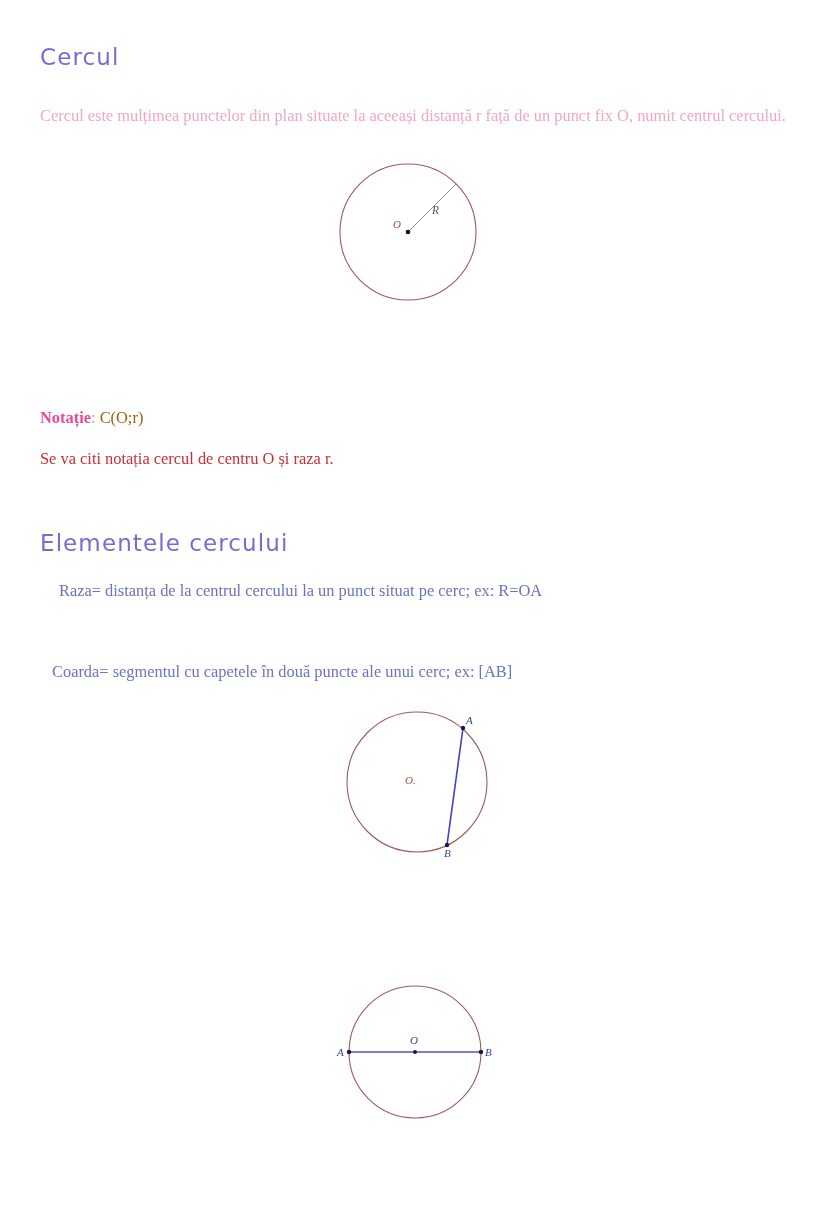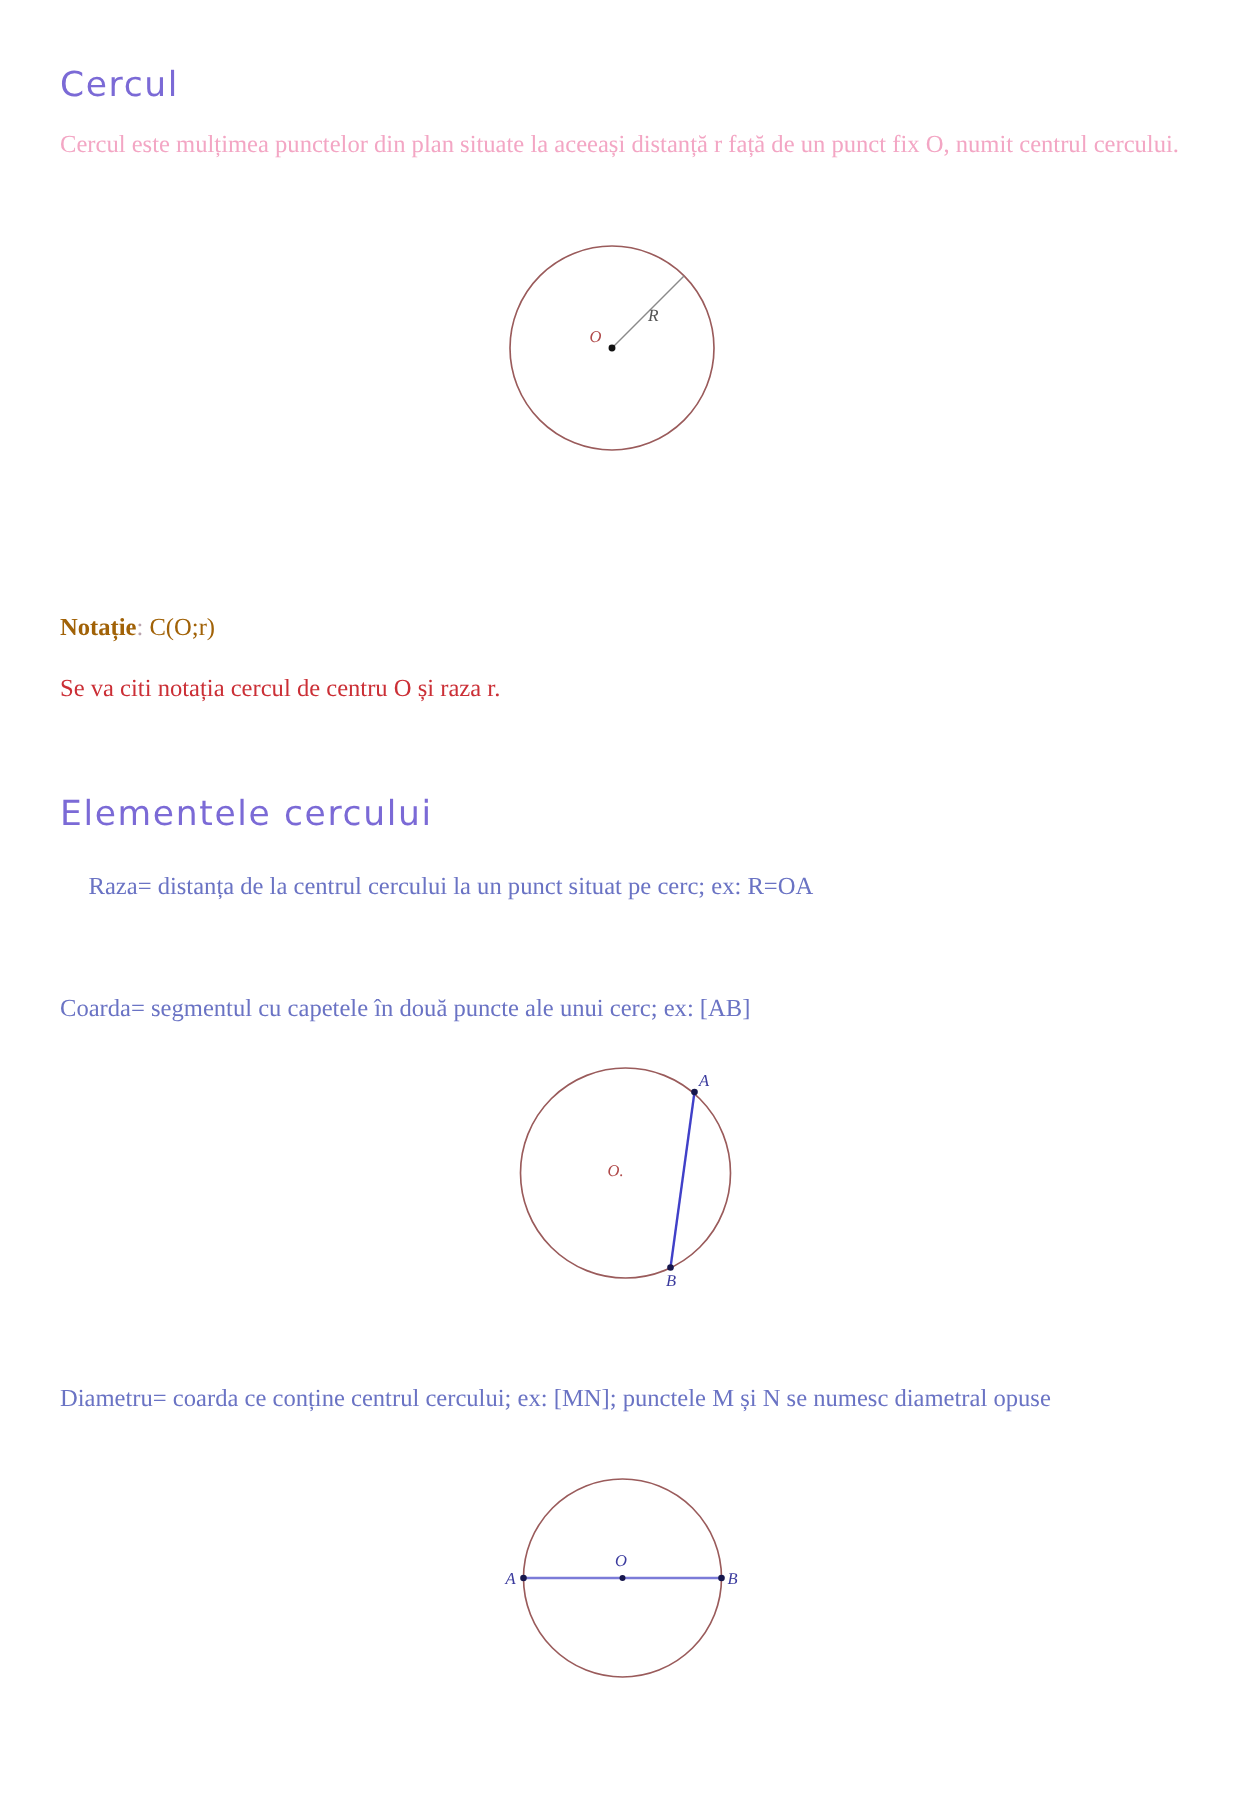--- a/index.html
+++ b/index.html
@@ -46,21 +46,21 @@
   .para.pink   { color: #f3a6c4; }
   .para.red    { color: #cb2f36; }
   .para.blue   { color: #6a73c4; }
   .para.dark   { color: #1a1a1a; }
 
   .w-740 { width: 748px; }
   .w-700 { width: 700px; }
 
   .lbl-bold {
     font-weight: bold;
-    color: #a16207;
+    color: #ec4899;
   }
   .lbl-sep { color: #b9a3ad; }
   .lbl-pink { color: #a16207; }
 
   
   .figure {
     position: absolute;
   }
   .figure svg { display: block; }
 
@@ -69,21 +69,21 @@
     font-style: italic;
   }
 </style>
 </head>
 <body>
 
 <div class="page">
 
   <div class="heading-comic" style="top:44px;">Cercul</div>
 
-  <div class="para pink w-740" style="top:84px;">Cercul este mulțimea punctelor din plan situate la aceeași distanță r față de un punct fix O, numit centrul cercului.</div>
+  <div class="para pink w-740" style="top:104px;">Cercul este mulțimea punctelor din plan situate la aceeași distanță r față de un punct fix O, numit centrul cercului.</div>
 
   <div class="figure" style="left:330px; top:150px;">
     <svg width="170" height="165" viewBox="0 0 170 165">
       <circle cx="78" cy="82" r="68" fill="none" stroke="#9a5b5b" stroke-width="1.1"></circle>
       <line x1="78" y1="82" x2="126" y2="34" stroke="#8a8a8a" stroke-width="1"></line>
       <circle cx="78" cy="82" r="2.3" fill="#111111"></circle>
       <text class="fig-label" x="63" y="78" font-size="11" fill="#b04a4a">O</text>
       <text class="fig-label" x="102" y="64" font-size="11.5" fill="#555555">R</text>
     </svg>
   </div>
@@ -91,35 +91,34 @@
   <div class="para dark" style="top:406px;">
     <span class="lbl-bold">Notație</span><span class="lbl-sep">: </span><span class="lbl-pink">C(O;r)</span>
   </div>
 
   <div class="para red" style="top:447px;">Se va citi notația cercul de centru O și raza r.</div>
 
   <div class="heading-comic" style="top:530px;text-align:center;">Elementele cercului</div>
 
   <div class="para blue" style="top:579px; left:59px;">Raza= distanța de la centrul cercului la un punct situat pe cerc; ex: R=OA</div>
 
-  <div class="para blue" style="top:660px;">Coarda= segmentul cu capetele în două puncte ale unui cerc; ex: [AB]</div>
+  <div class="para blue" style="top:660px;margin-left:12px;">Coarda= segmentul cu capetele în două puncte ale unui cerc; ex: [AB]</div>
 
   <div class="figure" style="left:340px; top:702px;">
     <svg width="165" height="160" viewBox="0 0 165 160">
       <circle cx="77" cy="80" r="70" fill="none" stroke="#9a5b5b" stroke-width="1.1"></circle>
       <line x1="123" y1="26" x2="107" y2="143" stroke="#4040c8" stroke-width="1.6"></line>
       <circle cx="123" cy="26" r="2.2" fill="#17174d"></circle>
       <circle cx="107" cy="143" r="2.2" fill="#17174d"></circle>
       <text class="fig-label" x="126" y="22" font-size="11" fill="#3b3b9e">A</text>
       <text class="fig-label" x="104" y="155" font-size="11" fill="#3b3b9e">B</text>
       <text class="fig-label" x="65" y="82" font-size="11" fill="#b04a4a">O.</text>
     </svg>
   </div>
 
-  <div class="para blue w-700" style="top:920px;">Diametru= coarda ce conține centrul cercului; ex: [MN]; punctele M și N se numesc diametral opuse</div>
 
   <div class="figure" style="left:332px; top:980px;">
     <svg width="180" height="170" viewBox="0 0 180 170">
       <circle cx="83" cy="72" r="66" fill="none" stroke="#9a5b5b" stroke-width="1.1"></circle>
       <line x1="17" y1="72" x2="149" y2="72" stroke="#7b7bd8" stroke-width="1.8"></line>
       <circle cx="17" cy="72" r="2.2" fill="#17174d"></circle>
       <circle cx="149" cy="72" r="2.2" fill="#17174d"></circle>
       <circle cx="83" cy="72" r="2" fill="#17174d"></circle>
       <text class="fig-label" x="5" y="76" font-size="11" fill="#3b3b9e">A</text>
       <text class="fig-label" x="153" y="76" font-size="11" fill="#3b3b9e">B</text>

